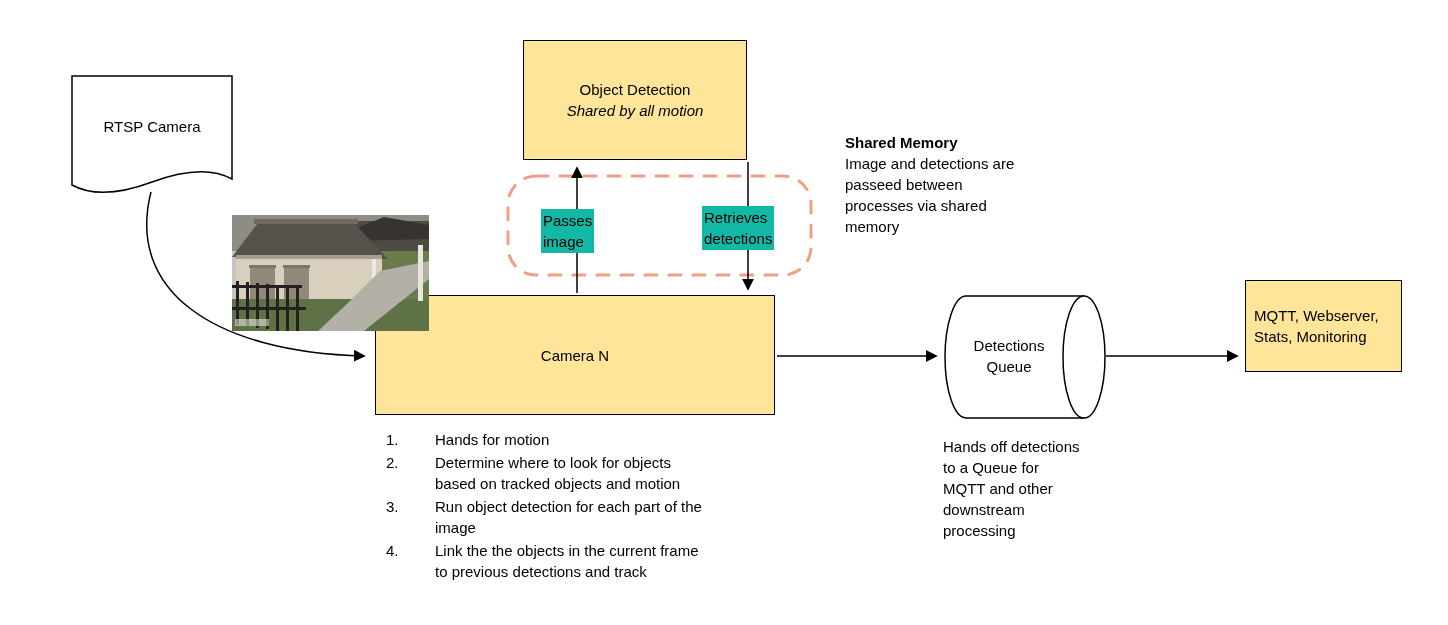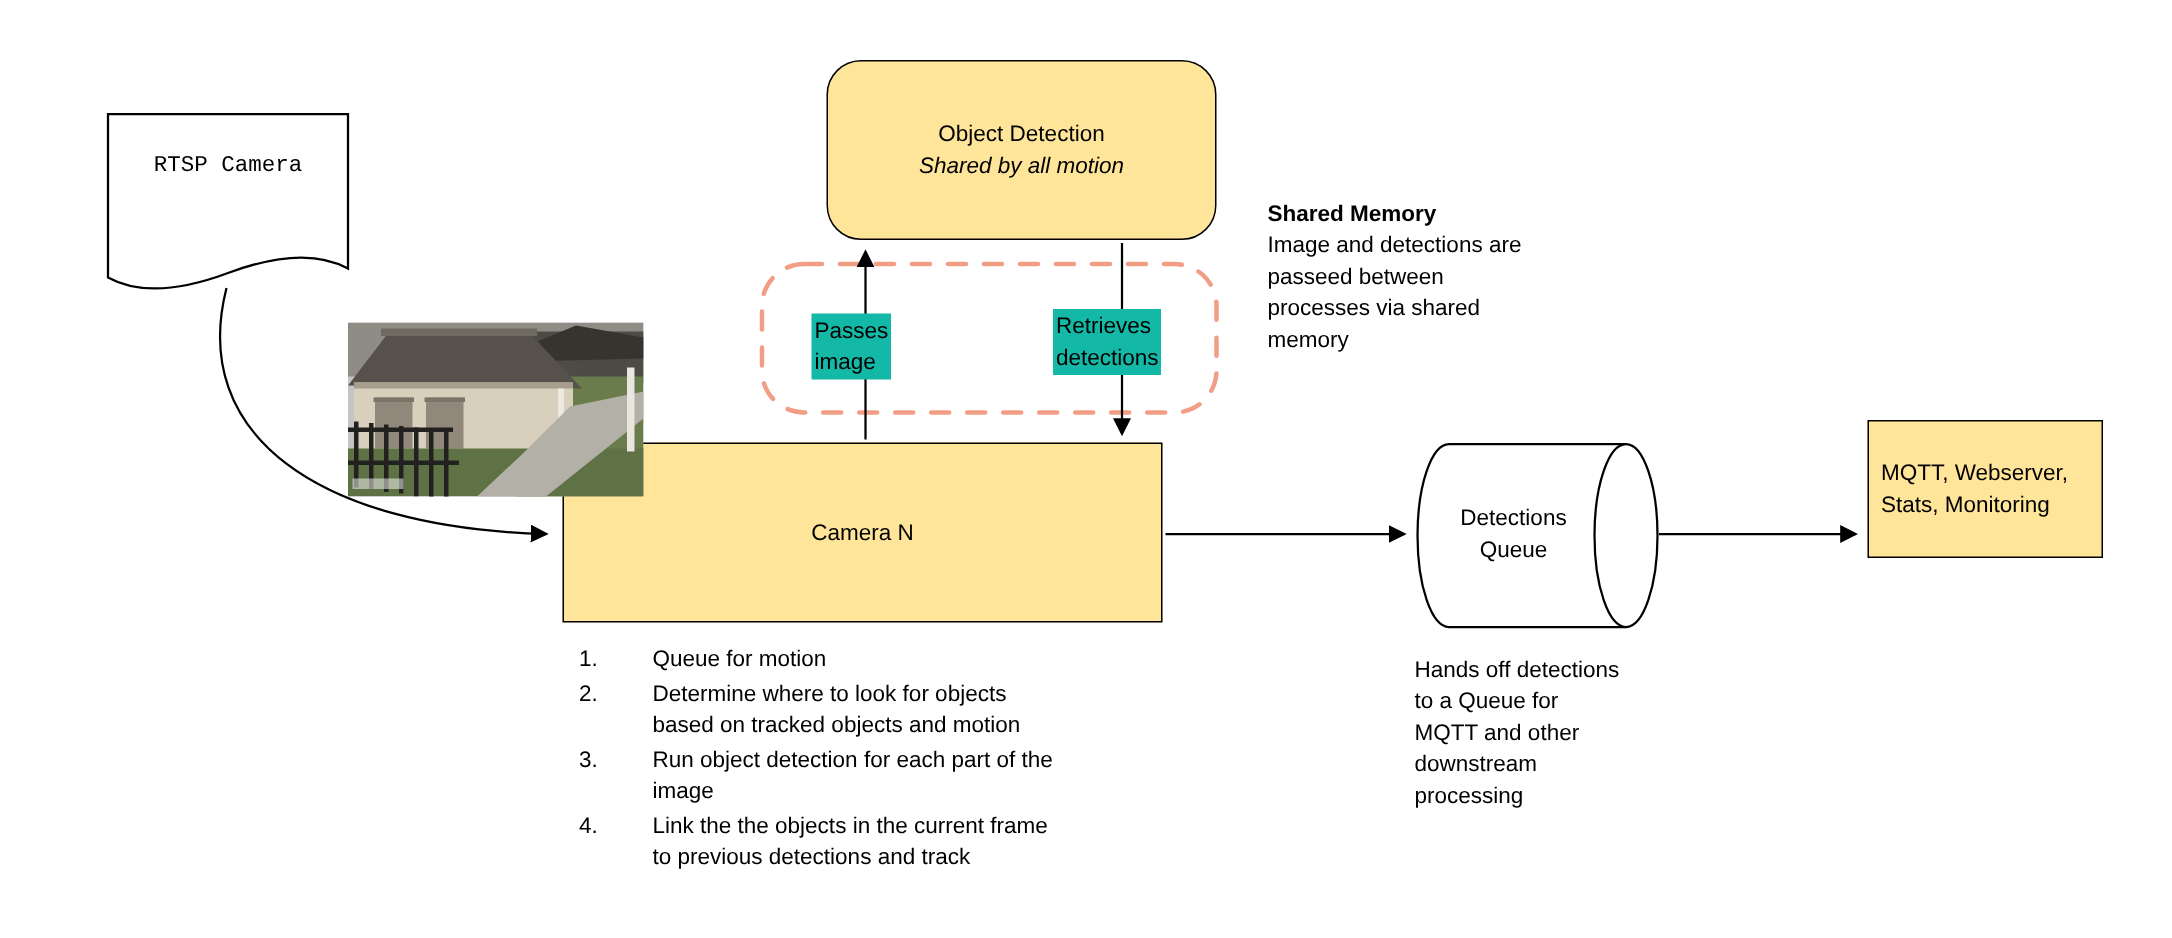--- a/index.html
+++ b/index.html
@@ -8,28 +8,28 @@
     position:relative; width:1448px; height:625px; background:#ffffff;
     font-family:"Liberation Sans", sans-serif; font-size:15px; color:#000;
     overflow:hidden; line-height:1.4;
   }
   .overlay { position:absolute; left:0; top:0; }
   .box {
     position:absolute; background:#ffe599; border:1.5px solid #000;
     display:flex; flex-direction:column; align-items:center; justify-content:center;
     text-align:center;
   }
-  .od-box  { left:551px; top:40px;  width:260px; height:120px;border-radius:23px; }
+  .od-box  { left:523px; top:40px;  width:224px; height:120px; }
   .cam-box { left:375px; top:295px; width:400px; height:120px; }
   .out-box { left:1245px; top:280px; width:157px; height:92px; align-items:flex-start; text-align:left; padding-left:8px; }
   .italic { font-style:italic; }
   .bold   { font-weight:bold; }
   .pre    { white-space:pre-line; }
   .label, .note, .edge-label { position:absolute; }
-  .rtsp-label  { left:72px;  top:100px; width:160px; text-align:center;font-family:Liberation Mono, monospace; }
+  .rtsp-label  { left:72px;  top:116px; width:160px; text-align:center; }
   .queue-label { left:953px; top:335px; width:112px; text-align:center; }
   .edge-label  { background:#14b8a6; padding:1px 2px; }
   .passes      { left:541px; top:209px; }
   .retrieves   { left:702px; top:206px; }
   .shared-note  { left:845px; top:132px; width:205px; }
   .fetch-note   { left:45px;  top:341px; width:190px; }
   .handoff-note { left:943px; top:436px; width:170px; }
   .steps {
     position:absolute; left:386px; top:429px; width:402px;
     display:grid; grid-template-columns:49px 1fr; row-gap:2px;
@@ -99,21 +99,21 @@
 
 
   <div class="note pre handoff-note">Hands off detections
 to a Queue for
 MQTT and other
 downstream
 processing</div>
 
   <div class="steps">
     <div class="num">1.</div>
-    <div class="txt pre">Queue for motion</div>
+    <div class="txt pre">Hands for motion</div>
     <div class="num">2.</div>
     <div class="txt pre">Determine where to look for objects
 based on tracked objects and motion</div>
     <div class="num">3.</div>
     <div class="txt pre">Run object detection for each part of the
 image</div>
     <div class="num">4.</div>
     <div class="txt pre">Link the the objects in the current frame
 to previous detections and track</div>
   </div>

